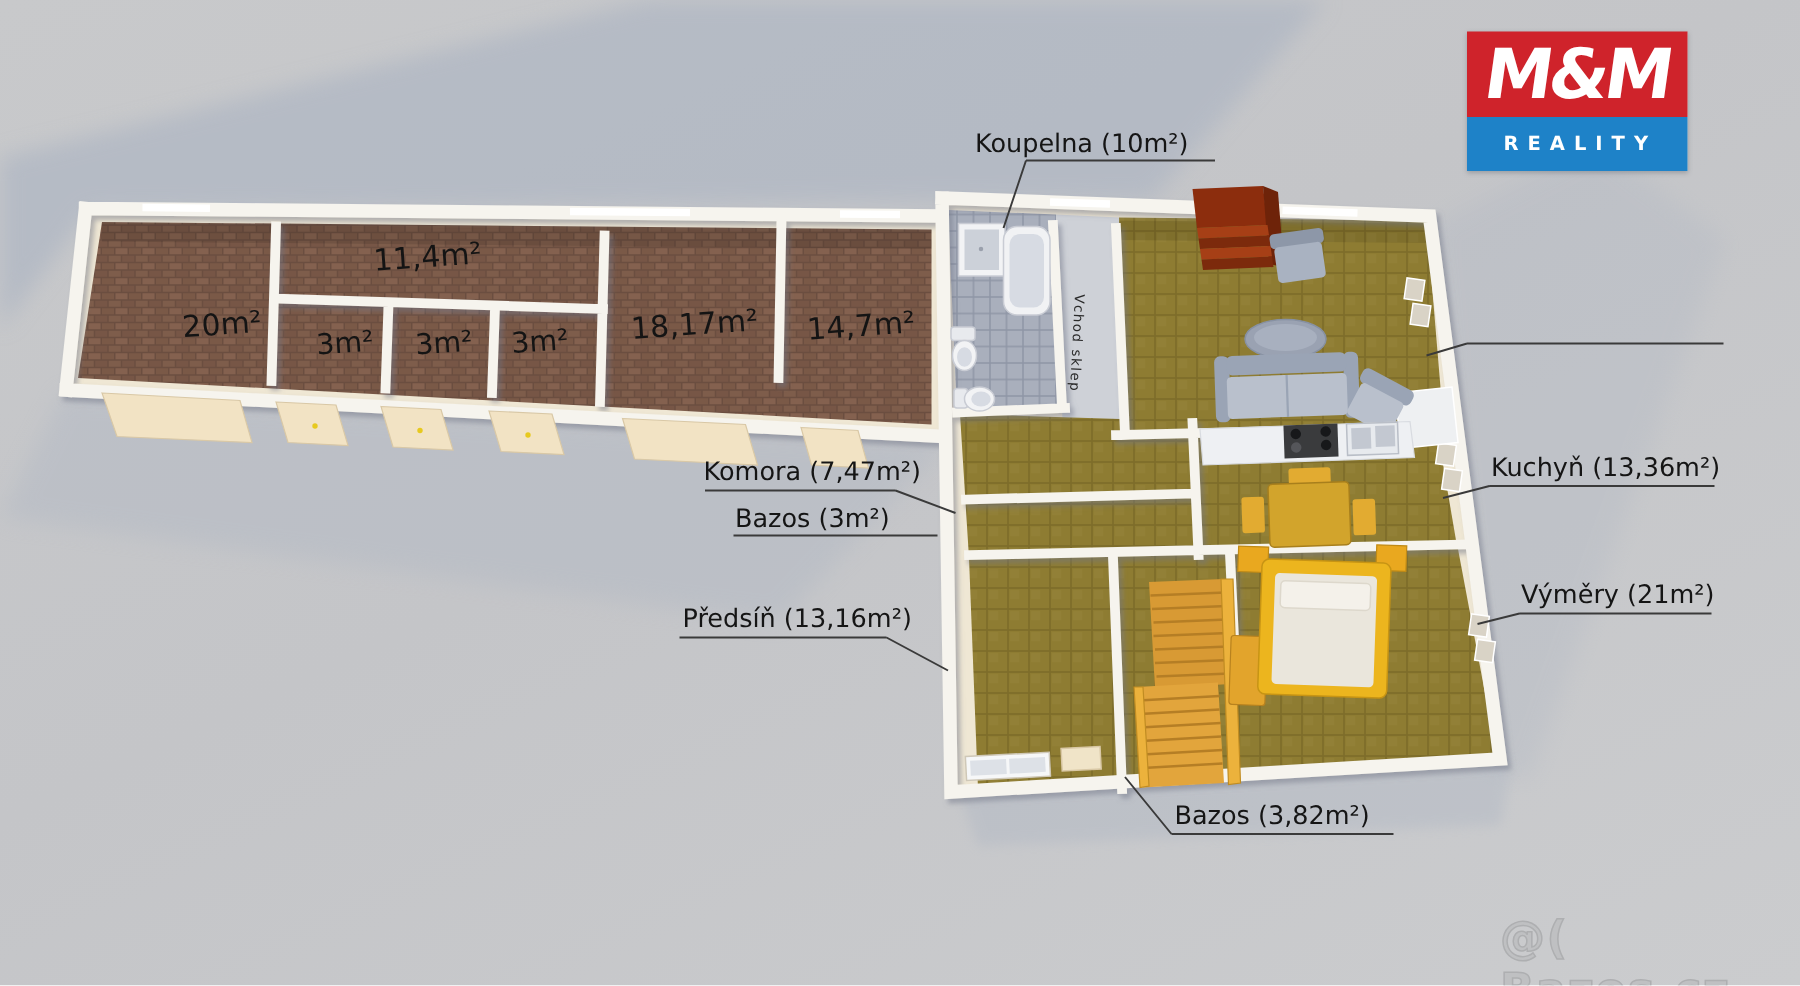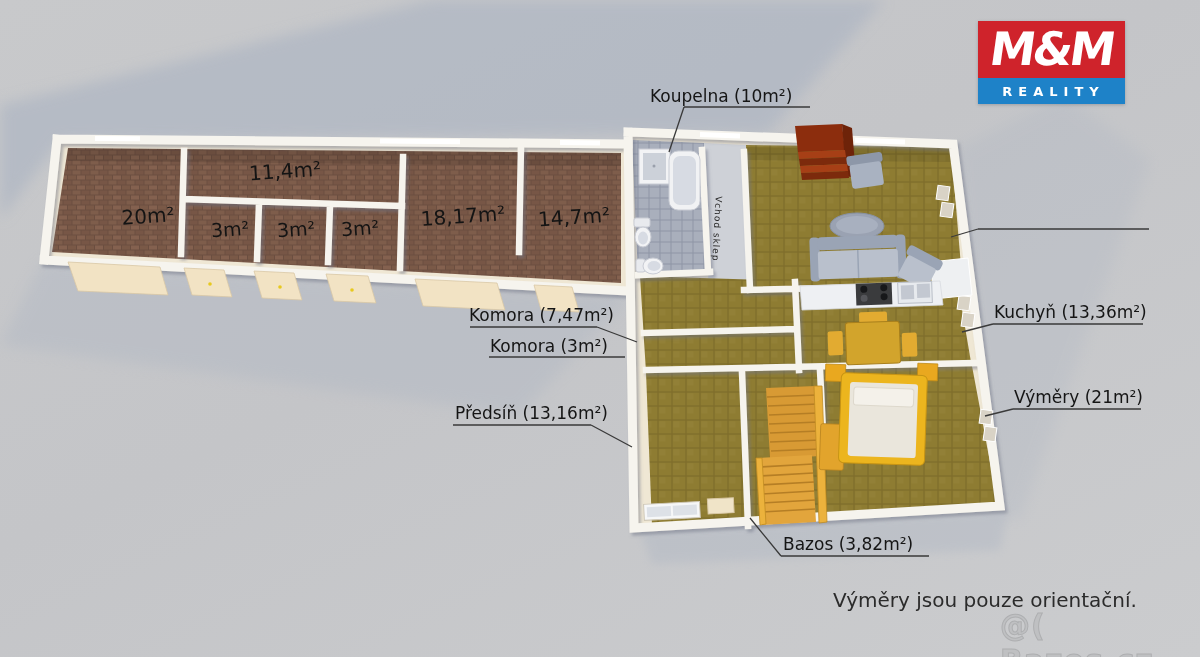--- a/index.html
+++ b/index.html
@@ -13,21 +13,21 @@
   .flbl{position:absolute;color:#141414;font-size:20px;white-space:nowrap;z-index:5;
         transform:translate(-50%,-50%) rotate(-4deg);}
   .flbl.small{font-size:19px;}
   .vtext{position:absolute;color:#2a2a2a;font-size:9px;z-index:5;
          writing-mode:vertical-rl;transform:rotate(3deg);letter-spacing:1px;}
   .logo{position:absolute;left:978px;top:21px;width:147px;z-index:6;
         box-shadow:0 1px 3px rgba(80,85,95,.35);}
   .logo-top{height:57px;background:#cf232b;color:#fff;display:flex;align-items:center;justify-content:center;
             font-weight:bold;font-size:46px;letter-spacing:-3px;transform:skewX(0deg);}
   .logo-top span{display:inline-block;transform:skewX(-8deg);padding-bottom:2px;}
-  .logo-bottom{height:26px;background:#1e82c8;color:#fff;display:flex;align-items:center;justify-content:center;
+  .logo-bottom{height:36px;background:#1e82c8;color:#fff;display:flex;align-items:center;justify-content:center;
                font-weight:bold;font-size:13px;letter-spacing:6px;padding-left:4px;}
   .disclaimer{position:absolute;left:833px;top:588px;color:#2b2b2b;font-size:20px;z-index:5;}
   .watermark{position:absolute;left:1000px;top:608px;z-index:5;
              font-size:30px;font-weight:bold;letter-spacing:1px;
              color:#bfc0c2;-webkit-text-stroke:1px #aeafb1;}
 </style>
 </head>
 <body>
 
 <div class="stage">
@@ -225,21 +225,21 @@
     <path d="M453,425 L591,425 M591,425 L632,447"></path>
     <path d="M978,229 L1149,229 M978,229 L951,237"></path>
     <path d="M993,324 L1143,324 M993,324 L962,332"></path>
     <path d="M1013,409 L1141,409 M1013,409 L985,416"></path>
     <path d="M781,556 L929,556 M781,556 L750,518"></path>
   </g>
 </svg>
 
 <div class="lbl" style="left:650px;top:86px;">Koupelna (10m²)</div>
 <div class="lbl" style="left:469px;top:305px;">Komora (7,47m²)</div>
-<div class="lbl" style="left:490px;top:336px;">Komora (3m²)</div>
+<div class="lbl" style="left:490px;top:336px;">Bazos (3m²)</div>
 <div class="lbl" style="left:455px;top:403px;">Předsíň (13,16m²)</div>
 <div class="lbl" style="left:994px;top:302px;">Kuchyň (13,36m²)</div>
 <div class="lbl" style="left:1014px;top:387px;">Výměry (21m²)</div>
 <div class="lbl" style="left:783px;top:534px;">Bazos (3,82m²)</div>
 
 <div class="flbl" style="left:148px;top:216px;">20m²</div>
 <div class="flbl" style="left:285px;top:171px;">11,4m²</div>
 <div class="flbl small" style="left:230px;top:229px;">3m²</div>
 <div class="flbl small" style="left:296px;top:229px;">3m²</div>
 <div class="flbl small" style="left:360px;top:228px;">3m²</div>
@@ -247,16 +247,15 @@
 <div class="flbl" style="left:574px;top:217px;">14,7m²</div>
 <div class="vtext" style="left:712px;top:196px;">Vchod sklep</div>
 
 <div class="logo">
   <div class="logo-top">
         <span>M&amp;M</span>
       </div>
   <div class="logo-bottom">REALITY</div>
 </div>
 
-<div class="disclaimer">Výměry jsou pouze orientační.</div>
 <div class="watermark">@( Bazos.cz</div>
 
 </div>
 
 </body></html>

